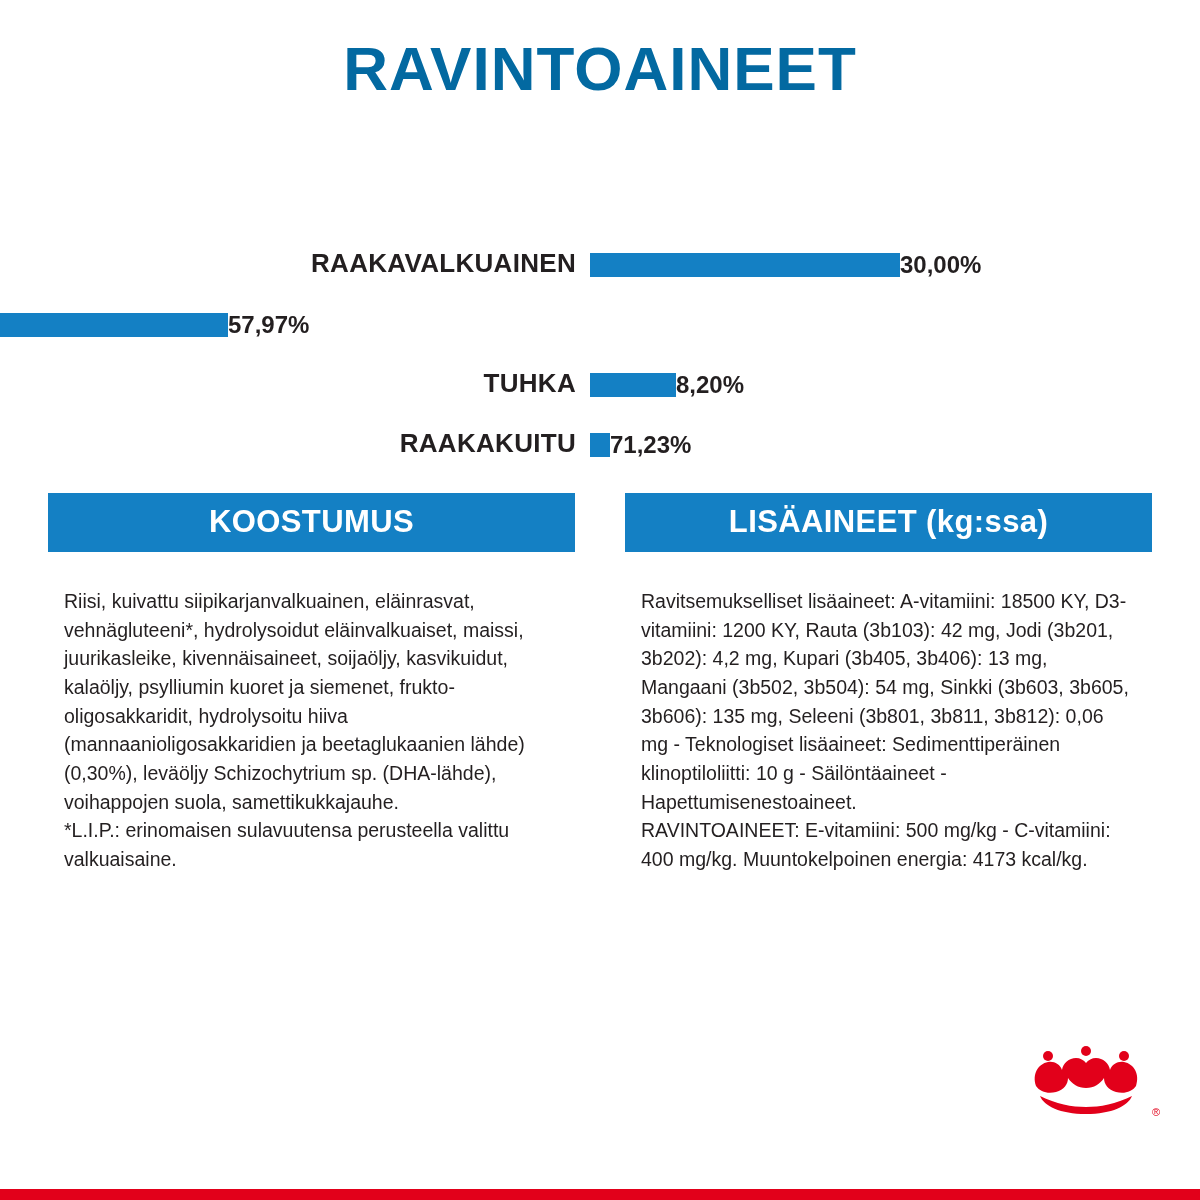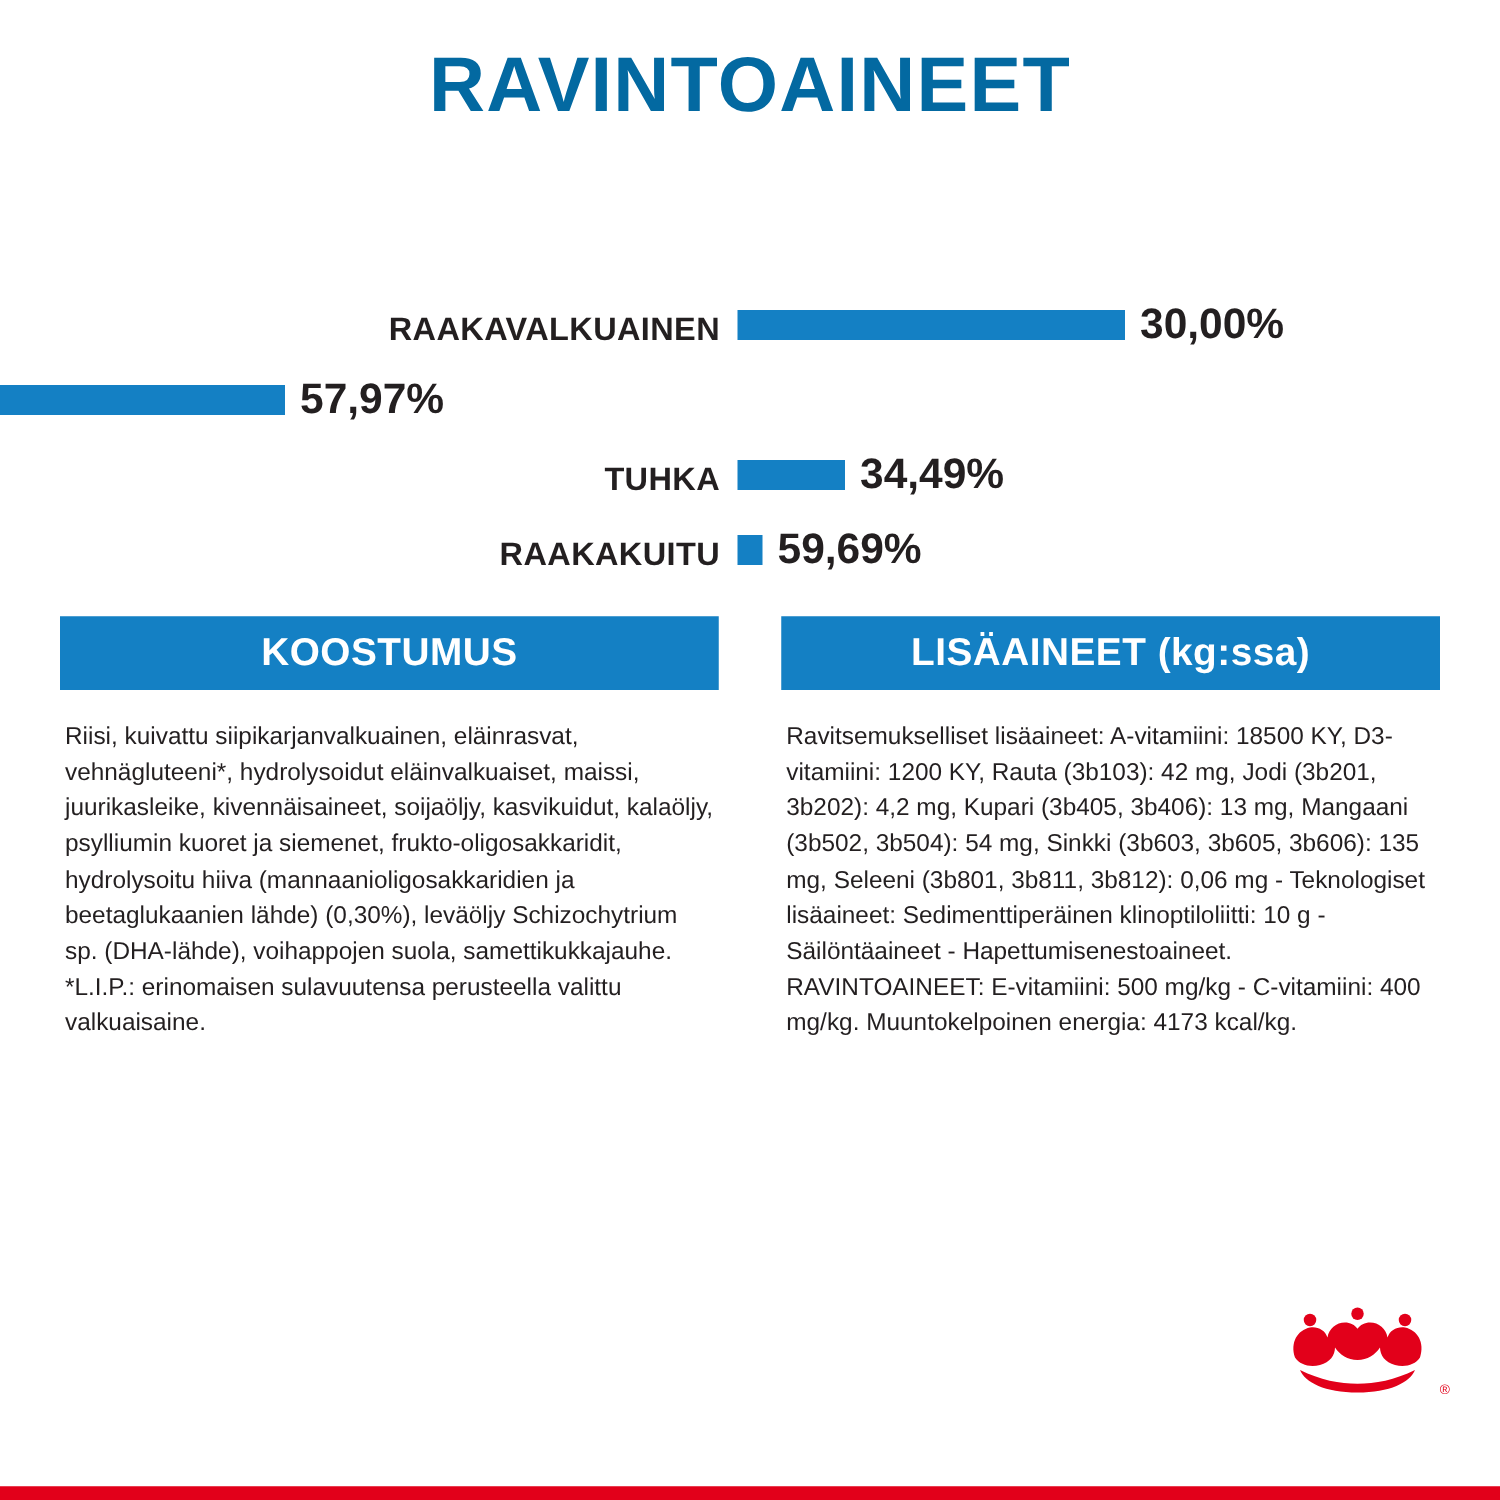--- a/index.html
+++ b/index.html
@@ -51,24 +51,23 @@
   .chart-bar-wrap {
     display: flex;
     align-items: center;
     flex: 1;
   }
   .chart-bar {
     height: 24px;
     background: #1480c4;
   }
   .chart-value {
-    font-size: 34px;
-    font-weight: bold;
-    color: #231f20;
-    padding-left: 12px;
+    font-size: 24px;
+    font-weight: bold;
+    color: #231f20;
     white-space: nowrap;
   }
 
   
   .columns {
     display: flex;
     margin-top: 34px;
     padding: 0 48px;
     gap: 50px;
     box-sizing: border-box;
@@ -91,21 +90,21 @@
   .col-head .sub {
     font-weight: bold;
   }
   .col-body {
     padding-top: 19px;
     font-size: 19.5px;
     line-height: 1.47;
     color: #231f20;
   }
   .col-body p {
-    margin: 4px;
+    margin: 16px;
   }
 
   
   .logo {
     position: absolute;
     right: 52px;
     bottom: 78px;
     width: 132px;
     height: 92px;
   }
@@ -147,29 +146,29 @@
     <div class="chart-bar-wrap">
       <div class="chart-bar" style="width:228px"></div>
       <div class="chart-value">57,97%</div>
     </div>
   </div>
 
   <div class="chart-row">
     <div class="chart-label">TUHKA</div>
     <div class="chart-bar-wrap">
       <div class="chart-bar" style="width:86px"></div>
-      <div class="chart-value">34,49%</div>
+      <div class="chart-value">8,20%</div>
     </div>
   </div>
 
   <div class="chart-row">
     <div class="chart-label">RAAKAKUITU</div>
     <div class="chart-bar-wrap">
       <div class="chart-bar" style="width:20px"></div>
-      <div class="chart-value">59,69%</div>
+      <div class="chart-value">71,23%</div>
     </div>
   </div>
 
 
 </div>
 
 <div class="columns">
 
   <div class="col">
     <div class="col-head">

